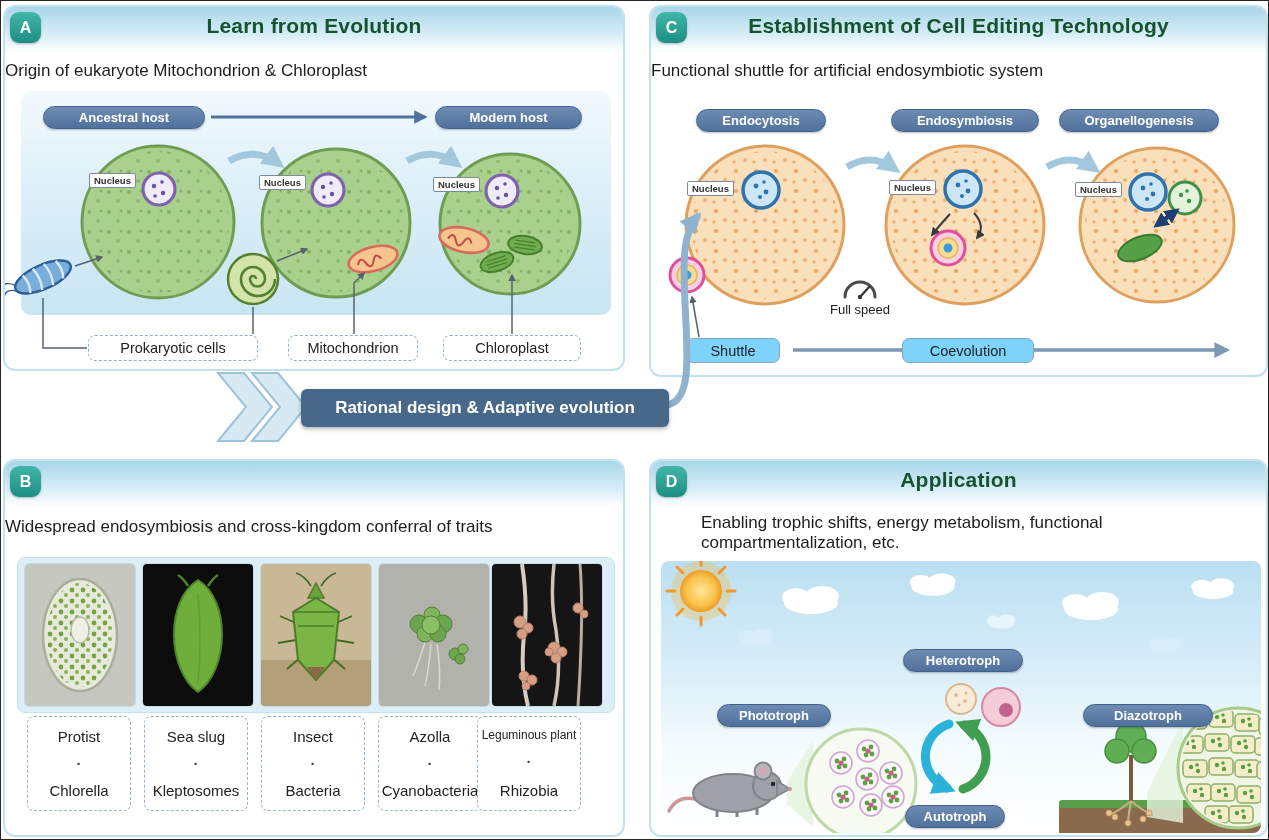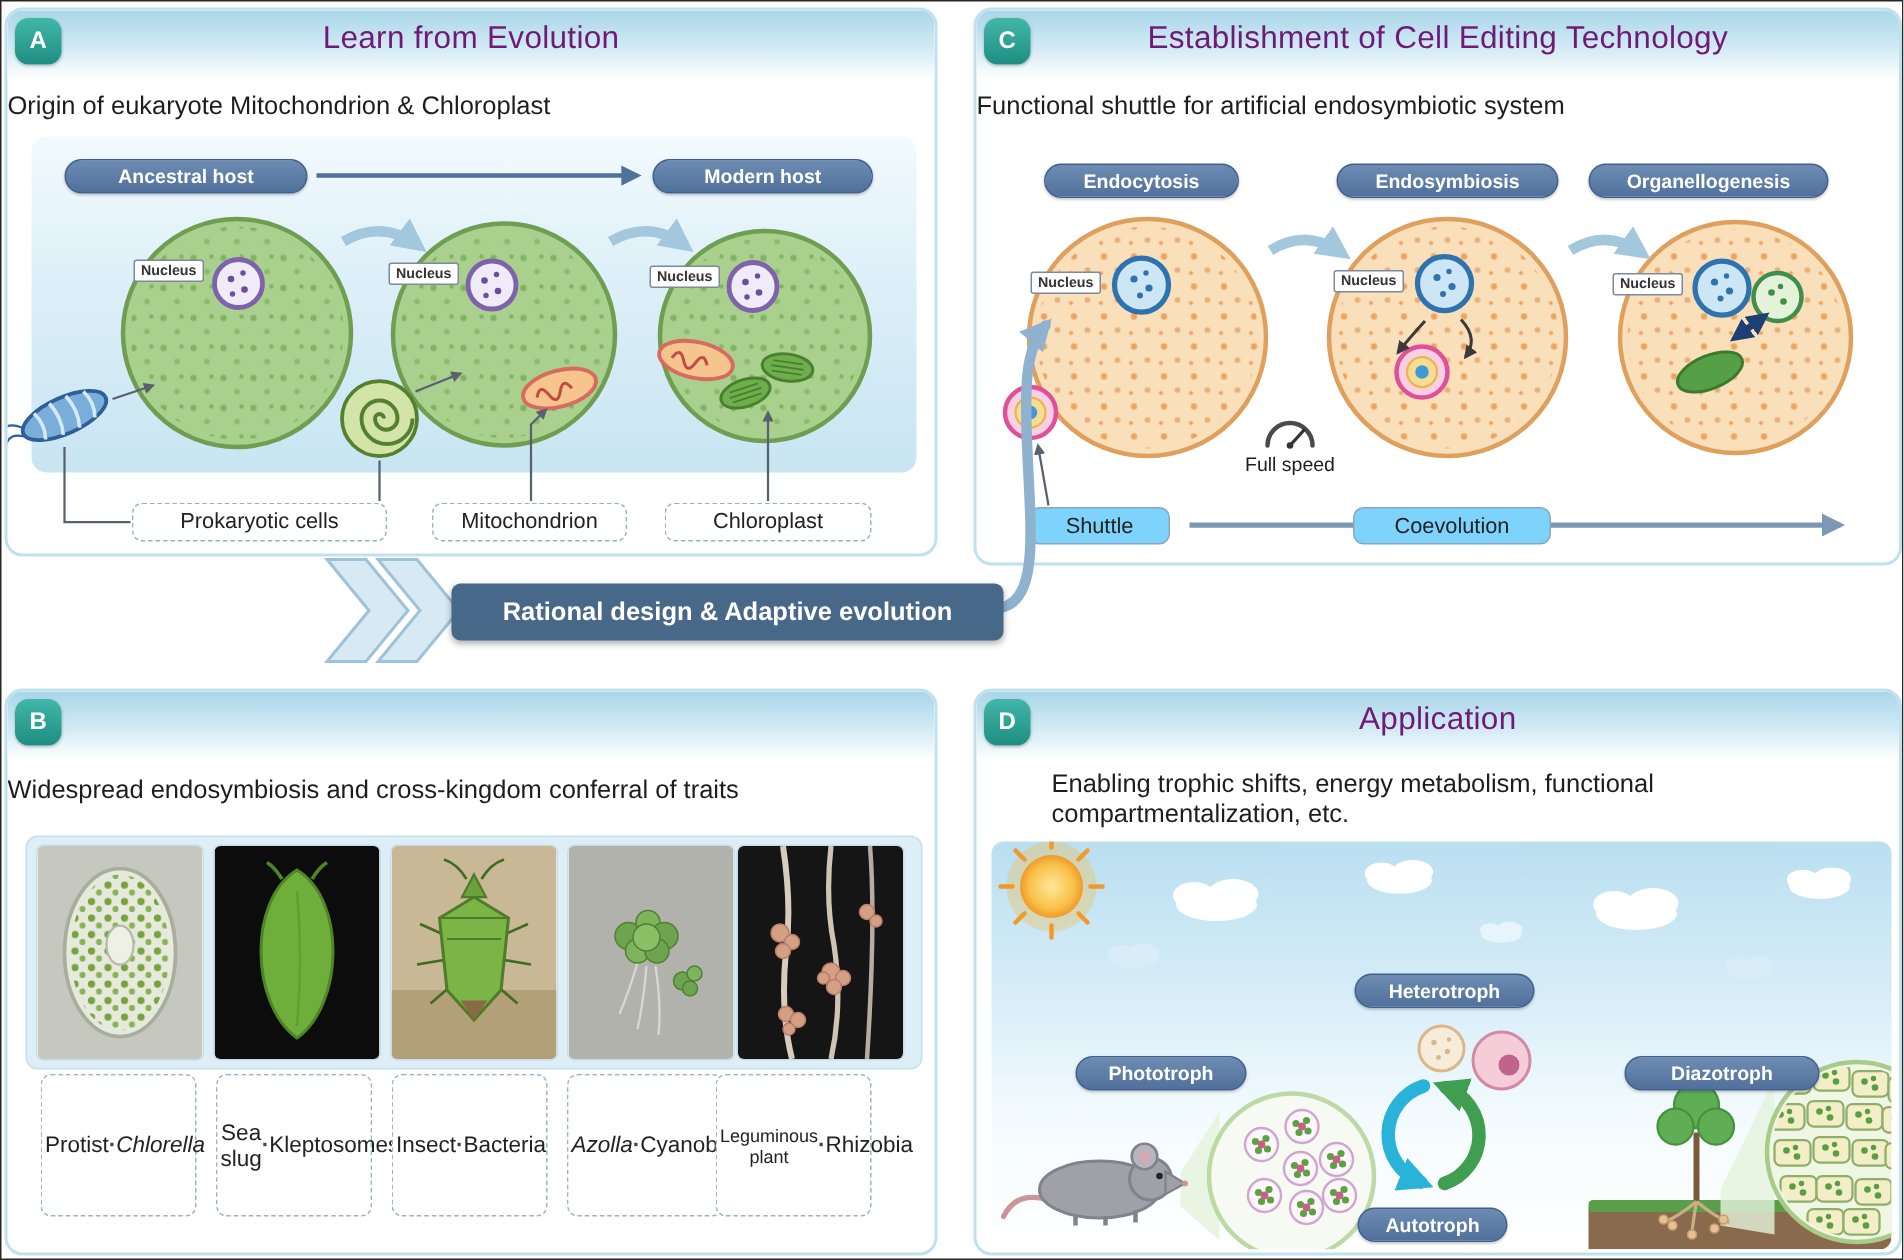--- a/index.html
+++ b/index.html
@@ -1,35 +1,35 @@
 <!DOCTYPE html>
 <html><head>
 <meta charset="utf-8">
 <style>
   *{margin:0;padding:0;box-sizing:border-box}
   body{font-family:"Liberation Sans",sans-serif;background:#fff}
   #page{position:relative;width:1269px;height:840px;background:#ffffff;border:1px solid #262626;overflow:hidden}
   .panel{position:absolute;background:#fff;border:2px solid #c2e1ef;border-radius:12px;overflow:hidden}
   .phead{position:absolute;top:0;left:0;right:0;height:46px;background:linear-gradient(180deg,#a9d6e9 0%,#d3ebf5 55%,#ffffff 100%)}
-  .ptitle{position:absolute;top:7px;left:0;right:0;text-align:center;font-size:21px;font-weight:normal;color:#701a75;letter-spacing:.2px}
+  .ptitle{position:absolute;top:7px;left:0;right:0;text-align:center;font-size:21px;font-weight:bold;color:#14532d;letter-spacing:.2px}
   .badge{position:absolute;top:5px;left:5px;width:31px;height:31px;border-radius:9px;background:linear-gradient(180deg,#41b7a8,#1e8d83);color:#fff;font-weight:bold;font-size:16px;display:flex;align-items:center;justify-content:center;box-shadow:0 1px 2px rgba(0,0,0,.25);z-index:3}
   .subtitle{position:absolute;left:0;right:0;font-size:17px;color:#1d1d1d}
   .pill{position:absolute;background:linear-gradient(180deg,#6e8cb2,#50719c);border:1px solid #41608c;color:#fff;font-size:13px;font-weight:bold;display:flex;align-items:center;justify-content:center;border-radius:12px;box-shadow:0 1px 2px rgba(0,0,0,.25);z-index:2;white-space:nowrap}
   .lbox{position:absolute;background:#fff;border:1.4px dashed #8fb3c9;border-radius:7px;display:flex;align-items:center;justify-content:center;font-size:14.5px;color:#222;z-index:2;white-space:nowrap}
   .sbox{position:absolute;background:#7dd3fc;border:1.3px solid #8aa8bd;border-radius:7px;display:flex;align-items:center;justify-content:center;font-size:14.5px;color:#222;z-index:2;white-space:nowrap}
   .ntag{position:absolute;background:#fff;border:1px solid #7c8aa0;border-radius:2px;font-size:9.5px;font-weight:bold;color:#333;padding:1px 4px;z-index:2;white-space:nowrap}
   .innerbox{position:absolute;border-radius:10px;background:linear-gradient(180deg,#f2fafd 0%,#dcEFf8 45%,#c8e5f2 100%)}
   svg.abs{position:absolute;left:0;top:0;pointer-events:none}
   .rational{position:absolute;left:300px;top:388px;width:368px;height:38px;background:#48688a;color:#fff;font-weight:bold;font-size:17px;display:flex;align-items:center;justify-content:center;border-radius:6px;box-shadow:0 2px 4px rgba(0,0,0,.3);z-index:6}
   .overlay{position:absolute;z-index:5;pointer-events:none}
   .photo{position:absolute;width:110px;height:142px;border-radius:4px;overflow:hidden;box-shadow:0 0 0 1px #c6dce8;background:#fff}
   .photoband{position:absolute;left:12px;top:96px;width:598px;height:156px;background:#ddeef7;border:1px solid #c2e1ef;border-radius:8px}
-  .bpair{position:absolute;top:255px;width:104px;height:95px;background:#fff;border:1.5px dashed #95b5ca;border-radius:7px;display:flex;flex-direction:row;align-items:center;justify-content:space-between;padding:11px 2px;font-size:15px;color:#222;text-align:center}
+  .bpair{position:absolute;top:255px;width:104px;height:95px;background:#fff;border:1.5px dashed #95b5ca;border-radius:7px;display:flex;flex-direction:column;align-items:center;justify-content:space-between;padding:11px 2px;font-size:15px;color:#222;text-align:center}
   .bdot{font-weight:bold;color:#444;line-height:4px;font-size:15px}
-  .italic{font-style:italic}
+  .italic{}
   .smalltxt{font-size:12px}
   .fullspeed{position:absolute;width:60px;text-align:center;font-size:13px;color:#1d1d1d;line-height:1.15;z-index:2}
   .scene{position:absolute;left:10px;top:100px;width:600px;height:272px;border-radius:8px;overflow:hidden;background:linear-gradient(180deg,#badff1 0%,#d9eef8 40%,#f4fbfe 68%,#ffffff 100%)}
 </style>
 </head>
 <body>
 
 <div id="page">
 
   <div class="panel" style="left:2px;top:4px;width:622px;height:366px">

